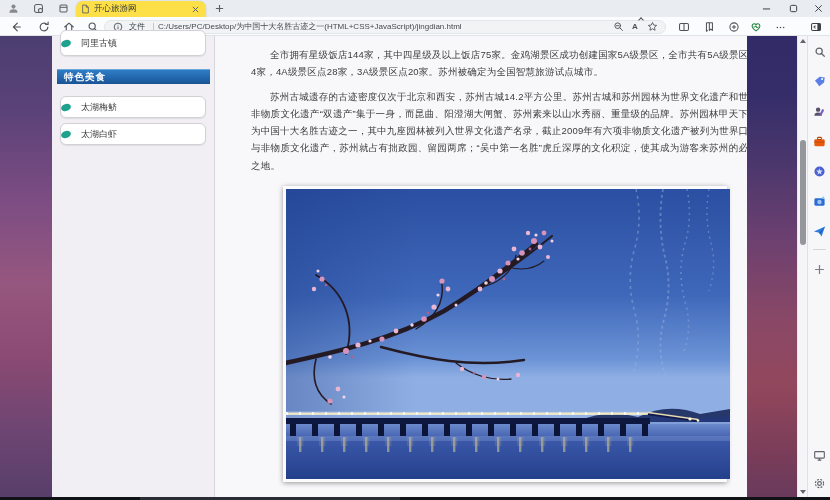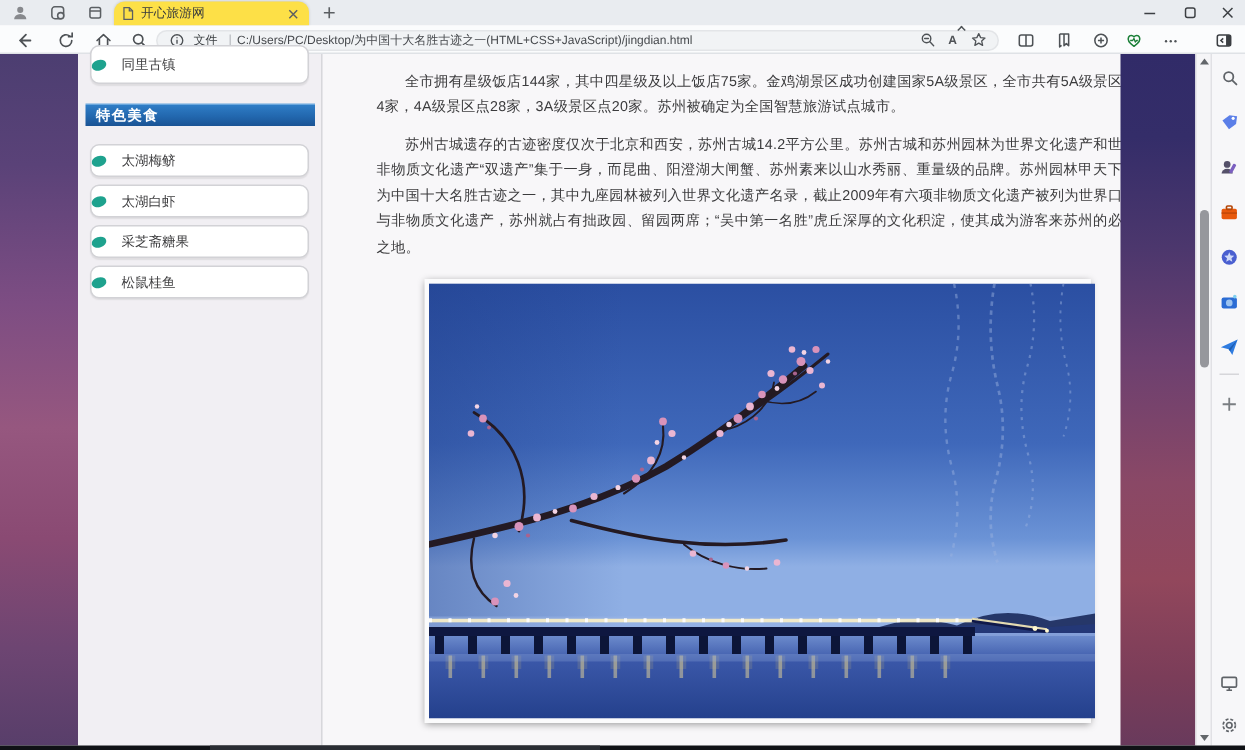--- a/index.html
+++ b/index.html
@@ -233,28 +233,20 @@
       </div>
       <div class="side-header">特色美食</div>
 
       <div class="sideitem" style="top:60px;">
         <span class="leaf"></span>
         <span class="lbl">太湖梅鲚</span>
       </div>
       <div class="sideitem" style="top:87px;">
         <span class="leaf"></span>
         <span class="lbl">太湖白虾</span>
-      </div>
-      <div class="sideitem" style="top:114px;">
-        <span class="leaf"></span>
-        <span class="lbl">采芝斋糖果</span>
-      </div>
-      <div class="sideitem" style="top:141px;">
-        <span class="leaf"></span>
-        <span class="lbl">松鼠桂鱼</span>
       </div>
     </div>
 
     <div class="maincol">
       <p>全市拥有星级饭店144家，其中四星级及以上饭店75家。金鸡湖景区成功创建国家5A级景区，全市共有5A级景区点4家，4A级景区点28家，3A级景区点20家。苏州被确定为全国智慧旅游试点城市。</p>
       <p>苏州古城遗存的古迹密度仅次于北京和西安，苏州古城14.2平方公里。苏州古城和苏州园林为世界文化遗产和世界非物质文化遗产“双遗产”集于一身，而昆曲、阳澄湖大闸蟹、苏州素来以山水秀丽、重量级的品牌。苏州园林甲天下，为中国十大名胜古迹之一，其中九座园林被列入世界文化遗产名录，截止2009年有六项非物质文化遗产被列为世界口头与非物质文化遗产，苏州就占有拙政园、留园两席；“吴中第一名胜”虎丘深厚的文化积淀，使其成为游客来苏州的必游之地。</p>
 
       <div class="photo-frame">
         <svg width="444" height="290" viewBox="0 0 444 290">
           <defs>

